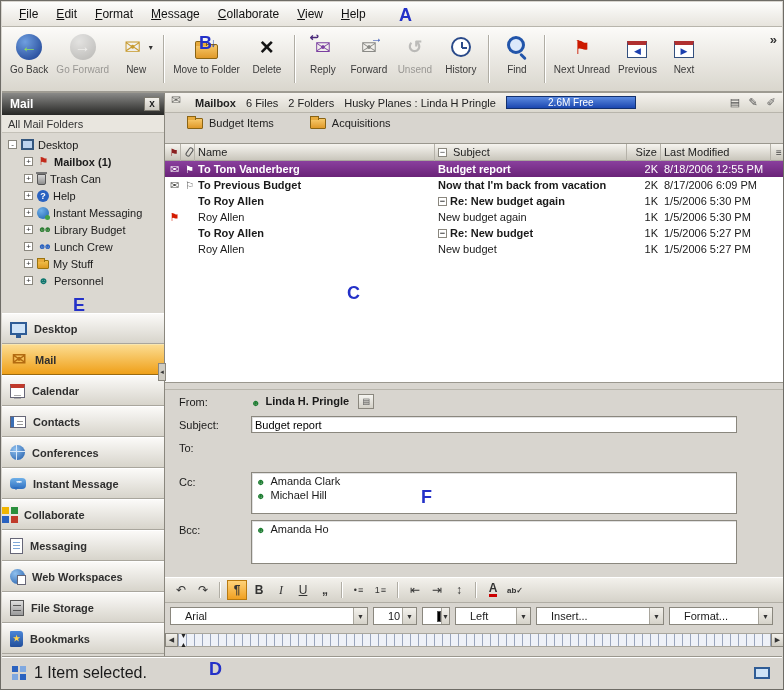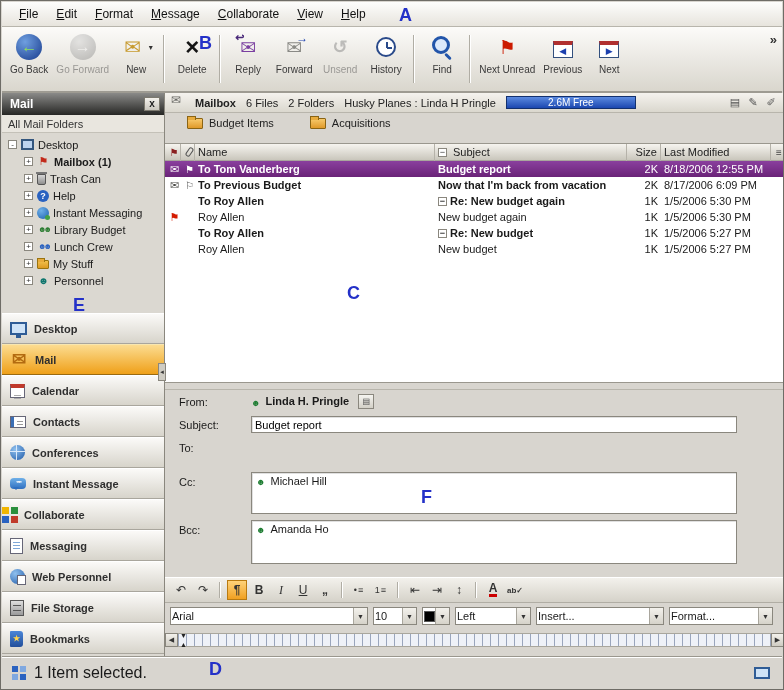--- a/index.html
+++ b/index.html
@@ -168,21 +168,21 @@
   .underline-icon::before{content:"U";text-decoration:underline}
   .quote-icon::before{content:"\201E";font-weight:bold}
   .bullet-list-icon::before{content:"\2022\2261";font-size:9px;letter-spacing:1px}
   .numbered-list-icon::before{content:"1\2261";font-size:9px;letter-spacing:1px}
   .outdent-icon::before{content:"\21E4"} .indent-icon::before{content:"\21E5"}
   .line-spacing-icon::before{content:"\2195"}
   .text-color-icon::before{content:"A";font-weight:bold;border-bottom:3px solid #c00;line-height:11px}
   .spell-check-icon::before{content:"ab\2713";font-size:8px;font-weight:bold}
   
   .fontrow{position:absolute;left:0;top:512px;width:619px;height:22px;display:flex;align-items:center;gap:5px;padding-left:5px}
-  .fsel{height:18px;background:#fff;border:1px solid #8a877e;display:flex;align-items:center;padding-left:1px;font-size:11px}
+  .fsel{height:18px;background:#fff;border:1px solid #8a877e;display:flex;align-items:center;padding-left:14px;font-size:11px}
   .darr{margin-left:auto;width:14px;height:16px;background:linear-gradient(#f3f1ec,#d6d3ca);border-left:1px solid #a9a69d;font-size:7px;color:#333;display:flex;align-items:center;justify-content:center}
   .darr::before{content:"\25BC"}
   .w-font{width:198px}.w-size{width:44px}.w-color{width:28px}.w-align{width:76px}.w-insert{width:128px}.w-format{width:104px}
   .swatch{width:11px;height:11px;background:#000;border:1px solid #555}
   
   .ruler{position:absolute;left:0;top:540px;width:619px;height:14px;display:flex}
   .rbtn{width:13px;height:14px;background:linear-gradient(#f3f1ec,#cfccc3);border:1px solid #8a877e;font-size:7px;color:#333;display:flex;align-items:center;justify-content:center}
   .rbtn-left::before{content:"\25C0"} .rbtn-right::before{content:"\25B6"}
   .rtrack{flex:1;background:#eef1f8;border:1px solid #a9a69d;border-left:none;border-right:none;background-image:repeating-linear-gradient(90deg,rgba(70,90,130,.5) 0 1px,transparent 1px 8px);position:relative}
   .rtrack::before{content:"\25BC";position:absolute;left:2px;top:-2px;font-size:7px;color:#222}
@@ -228,20 +228,26 @@
     <div class="tbtn">
       <span class="trow">
         <span class="ticon new-mail-icon"></span>
         <span class="tdrop">▾</span>
       </span>
       <span class="tlabel">New</span>
     </div>
     <span class="tsep"></span>
     <div class="tbtn">
       <span class="trow">
+        <span class="ticon move-to-folder-icon"></span>
+      </span>
+      <span class="tlabel">Move to Folder</span>
+    </div>
+    <div class="tbtn">
+      <span class="trow">
         <span class="ticon delete-icon"></span>
       </span>
       <span class="tlabel">Delete</span>
     </div>
     <span class="tsep"></span>
     <div class="tbtn">
       <span class="trow">
         <span class="ticon reply-icon"></span>
       </span>
       <span class="tlabel">Reply</span>
@@ -374,21 +380,21 @@
       <div class="scut">
         <span class="sicon workspaces-icon"></span>
         <span class="scut-label">Collaborate</span>
       </div>
       <div class="scut">
         <span class="sicon documents-icon"></span>
         <span class="scut-label">Messaging</span>
       </div>
       <div class="scut">
         <span class="sicon web-publishing-icon"></span>
-        <span class="scut-label">Web Personnel</span>
+        <span class="scut-label">Web Workspaces</span>
       </div>
       <div class="scut">
         <span class="sicon file-storage-icon"></span>
         <span class="scut-label">File Storage</span>
       </div>
       <div class="scut">
         <span class="sicon bookmarks-icon"></span>
         <span class="scut-label">Bookmarks</span>
       </div>
     </div>
@@ -510,20 +516,24 @@
       <span class="from-name">Linda H. Pringle</span>
       <span class="from-btn">▤</span>
     </div>
     <span class="plabel" style="top:29px">Subject:</span>
     <input class="pinput" value="Budget report" style="">
     <span class="plabel" style="top:52px">To:</span>
     <span class="plabel" style="top:86px">Cc:</span>
     <div class="pfield" id="cc-box" style="top:82px;height:42px">
         <div class="addr-line">
           <span class="person-icon"></span>
+          <span>Amanda Clark</span>
+        </div>
+        <div class="addr-line">
+          <span class="person-icon"></span>
           <span>Michael Hill</span>
         </div>
       </div>
     <span class="plabel" style="top:134px">Bcc:</span>
     <div class="pfield" id="bcc-box" style="top:130px;height:44px">
         <div class="addr-line">
           <span class="person-icon"></span>
           <span>Amanda Ho</span>
         </div>
       </div>

